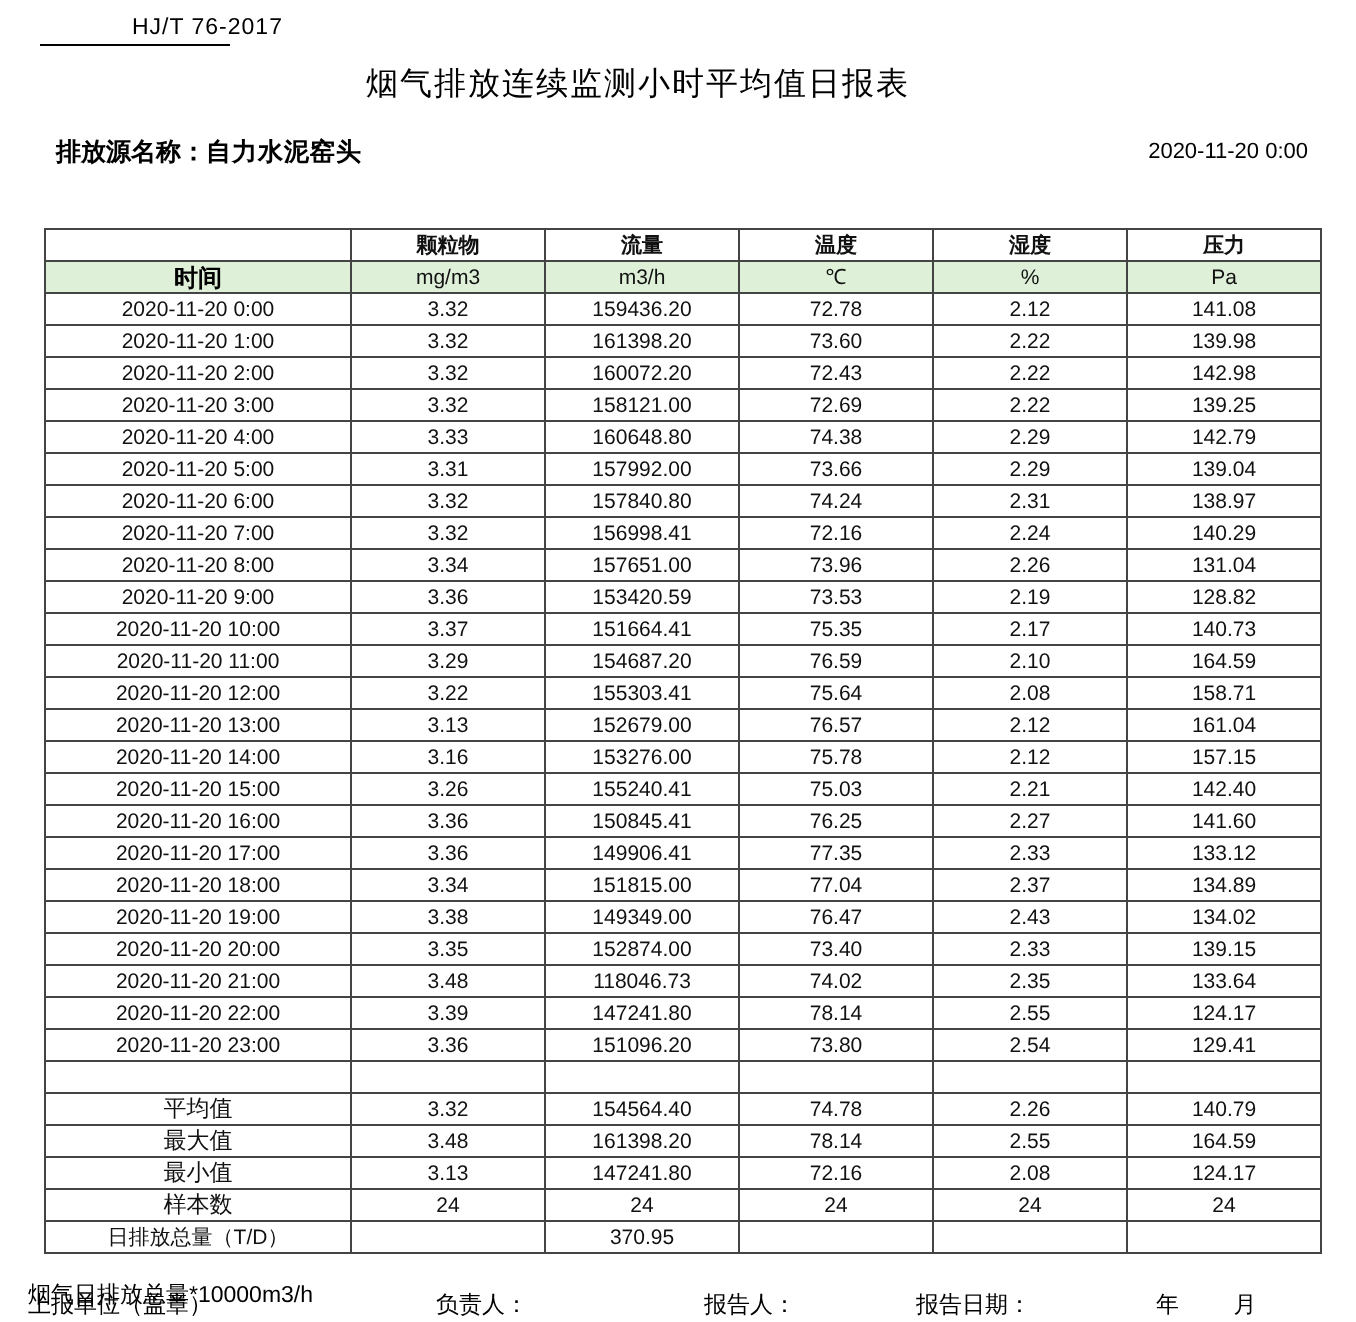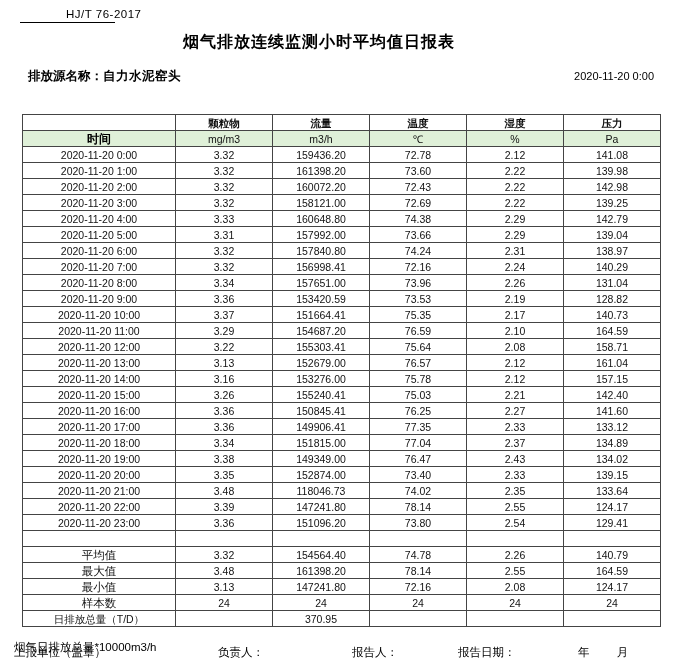--- a/index.html
+++ b/index.html
@@ -36,21 +36,21 @@
     width: 95px;
     border-bottom: 1px solid #000;
   }
   .doc-title {
     position: absolute;
     left: 0;
     top: 32px;
     width: 638px;
     text-align: center;
     font-size: 16px;
-    font-weight: bold;
+    font-weight: normal;
     letter-spacing: 1px;
   }
   .src-label {
     position: absolute;
     left: 28px;
     top: 68px;
     font-size: 12.5px;
     font-weight: bold;
   }
   .src-value {

